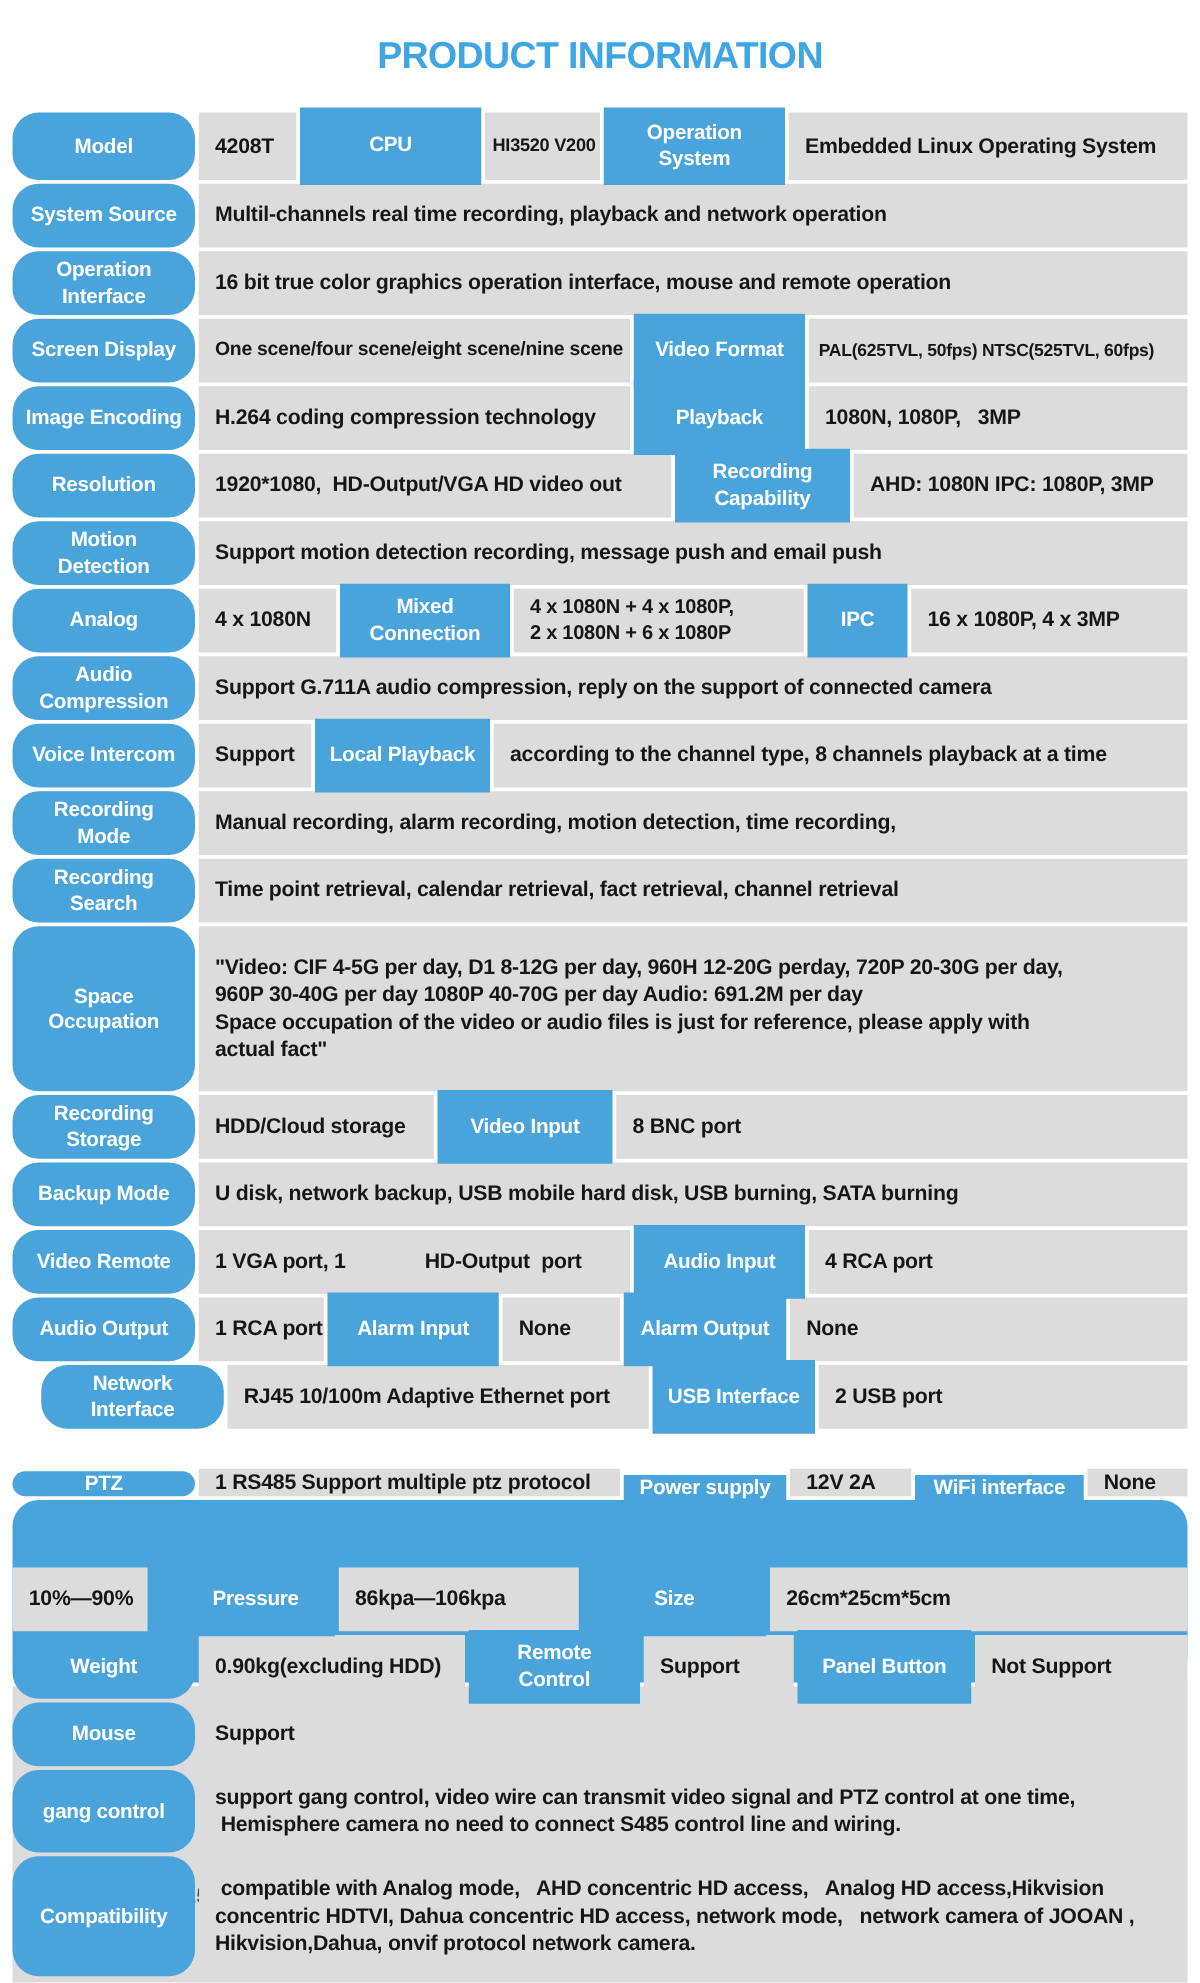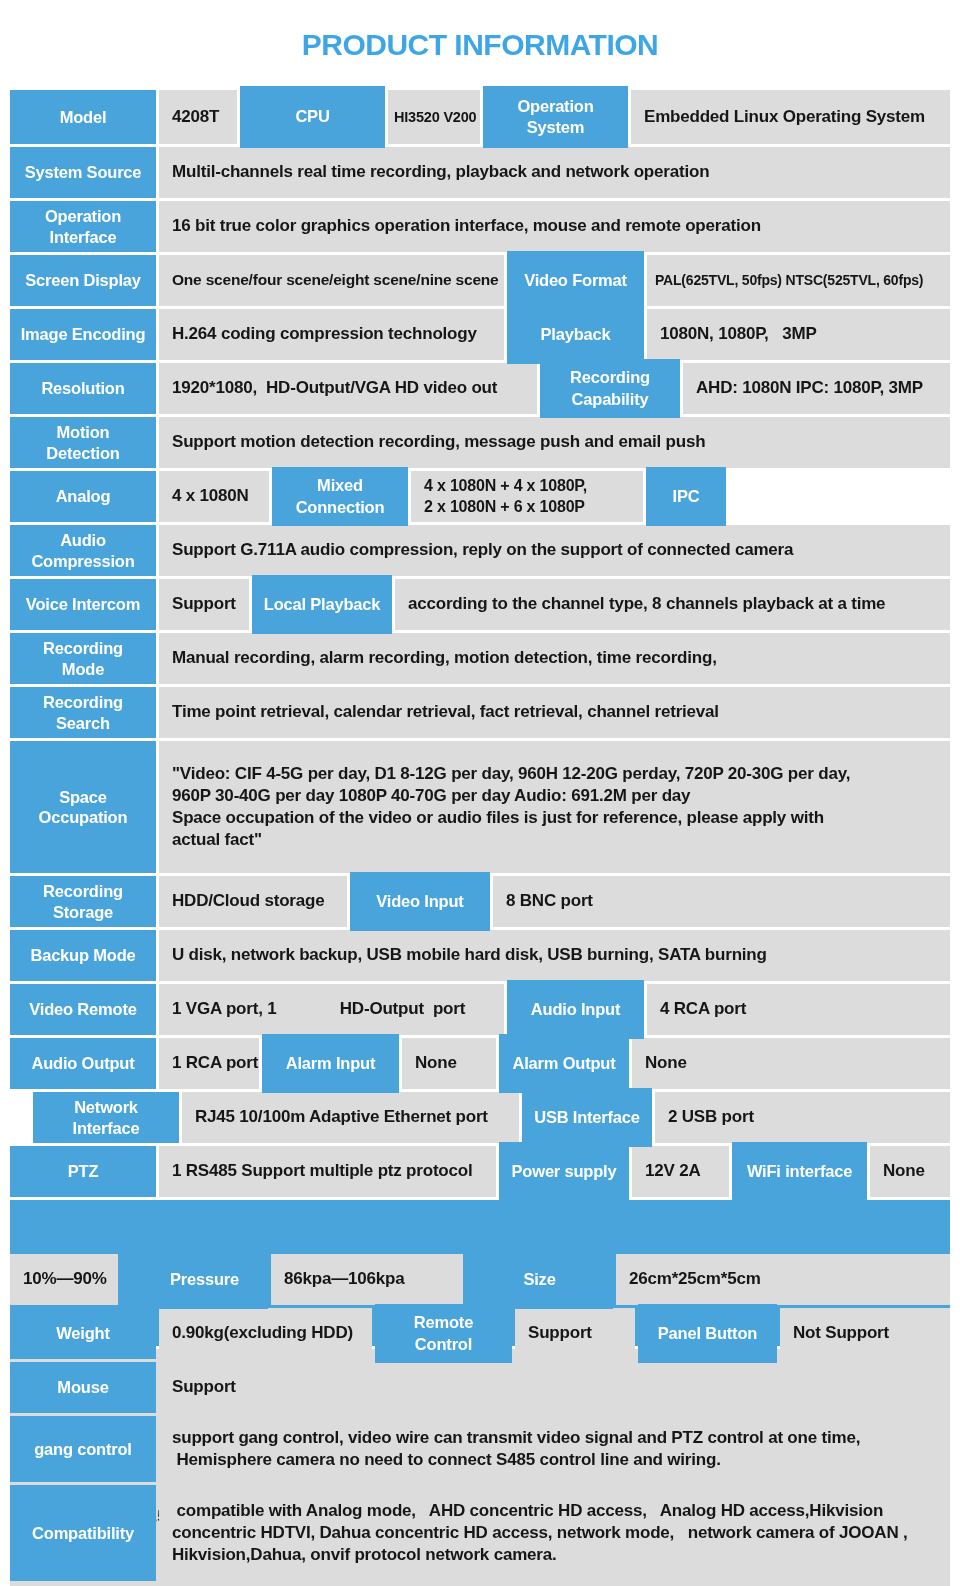--- a/index.html
+++ b/index.html
@@ -32,20 +32,21 @@
   }
   .label{
     flex:0 0 146px;
     background:var(--blue);
     color:#fff;
     display:flex;align-items:center;justify-content:center;
     text-align:center;
     font-weight:bold;font-size:16.5px;line-height:1.22;
     letter-spacing:-0.2px;
     white-space:pre-line;
+    border-radius:21px;
   }
   .cell{
     box-sizing:border-box;
     display:flex;align-items:center;
     line-height:1.3;
     letter-spacing:-0.2px;
     font-weight:bold;
   }
   .cell.v{
     background:var(--gray);
@@ -117,20 +118,21 @@
       <div class="cell v grow">Support motion detection recording, message push and email push</div>
     </div>
     <div class="row" style="height: 51px;">
       <div class="label">Analog</div>
       <div class="cell v" style="flex: 0 0 110px;">4 x 1080N</div>
       <div class="cell h" style="flex: 0 0 136px;">Mixed
 Connection</div>
       <div class="cell v" style="flex: 0 0 232px; font-size: 16px;">4 x 1080N + 4 x 1080P,
 2 x 1080N + 6 x 1080P</div>
       <div class="cell h" style="flex: 0 0 80px;">IPC</div>
+      <div class="cell v grow">16 x 1080P, 4 x 3MP</div>
     </div>
     <div class="row" style="height: 51px;">
       <div class="label">Audio
 Compression</div>
       <div class="cell v grow">Support G.711A audio compression, reply on the support of connected camera</div>
     </div>
     <div class="row" style="height: 51px;">
       <div class="label">Voice Intercom</div>
       <div class="cell v" style="flex: 0 0 90px;">Support</div>
       <div class="cell h" style="flex: 0 0 140px;">Local Playback</div>
@@ -179,21 +181,21 @@
       <div class="cell h" style="flex: 0 0 130px;">Alarm Output</div>
       <div class="cell v grow">None</div>
     </div>
     <div class="row" style="height: 51px; margin-left: 23px;">
       <div class="label">Network
 Interface</div>
       <div class="cell v" style="flex: 0 0 337px;">RJ45 10/100m Adaptive Ethernet port</div>
       <div class="cell h" style="flex: 0 0 130px;">USB Interface</div>
       <div class="cell v grow">2 USB port</div>
     </div>
-    <div class="row" style="height: 51px;">
+    <div class="row" style="height: 51px; align-items: flex-end;">
       <div class="label">PTZ</div>
       <div class="cell v" style="flex: 0 0 337px;">1 RS485 Support multiple ptz protocol</div>
       <div class="cell h" style="flex: 0 0 130px;">Power supply</div>
       <div class="cell v" style="flex: 0 0 97px;">12V 2A</div>
       <div class="cell h" style="flex: 0 0 135px;">WiFi interface</div>
       <div class="cell v grow">None</div>
     </div>
     <div class="row" style="height: 51px; flex-direction: column;">
       <div class="label">HDD Interface</div>
       <div class="cell v" style="flex: 0 0 337px;">2 SATA port, 1x3.5 inch, 500GB-6TB</div>

